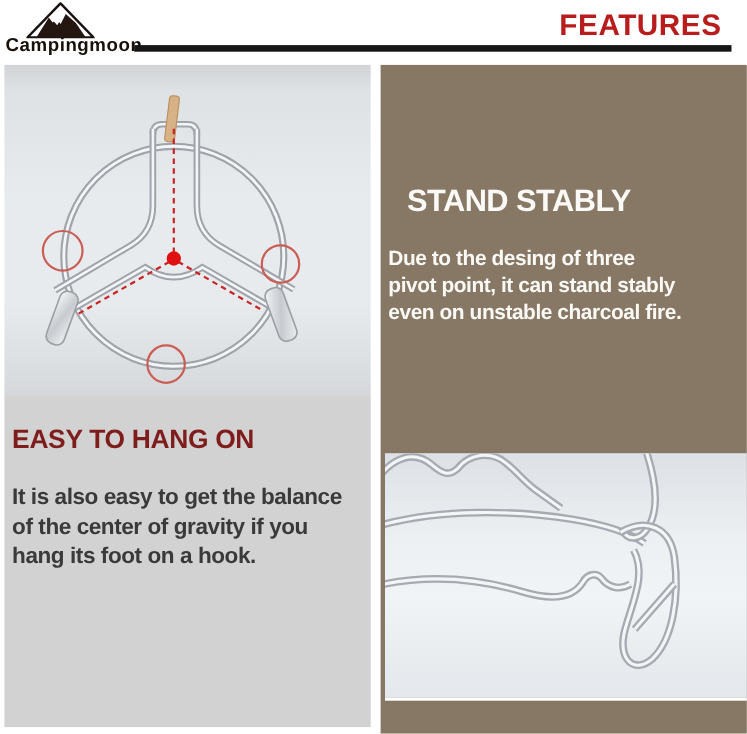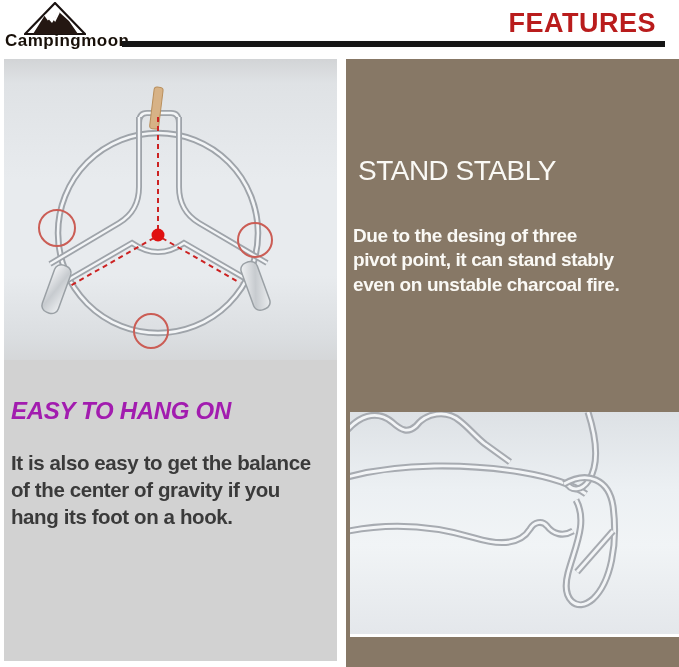--- a/index.html
+++ b/index.html
@@ -23,34 +23,34 @@
   .photo-top{
     position:absolute;left:4px;top:59px;width:333px;height:301px;
     background:linear-gradient(180deg,#d2d4d6 0%,#dfe2e5 8%,#e8ebee 40%,#e8ebee 72%,#dbdee1 92%,#d5d7d9 100%);
     overflow:hidden;
   }
   .left-panel{
     position:absolute;left:4px;top:360px;width:333px;height:301px;
     background:#d2d2d2;box-sizing:border-box;padding:24px 4px 0 7px;
   }
   .left-panel h2{
-    margin:13px 0 24px 0;font-size:24px;font-weight:bold;color:#a21caf;letter-spacing:-0.3px;white-space:nowrap;font-style:italic;
+    margin:2px 0 24px 0;font-size:24px;font-weight:bold;color:#7f1d1d;letter-spacing:-0.3px;white-space:nowrap;
   }
   .left-panel p{
     margin:0 0 21px 0;font-size:20.5px;font-weight:bold;color:#3a3a3a;
     line-height:1.32;letter-spacing:-0.4px;white-space:pre-line;
   }
   
   .right-panel{
     position:absolute;left:346px;top:59px;width:333px;height:608px;
     background:#877866;box-sizing:border-box;
   }
   .right-panel h2{
-    margin:4px;position:absolute;left:8px;top:92px;
-    font-size:28px;font-weight:normal;color:#faf9f5;letter-spacing:-0.5px;white-space:nowrap;
+    margin:16px;position:absolute;left:8px;top:92px;
+    font-size:28px;font-weight:bold;color:#faf9f5;letter-spacing:-0.5px;white-space:nowrap;
   }
   .right-panel .stand-body{
     margin:0;position:absolute;left:7px;top:165px;width:322px;
     font-size:19px;font-weight:bold;color:#faf9f5;
     line-height:1.28;letter-spacing:-0.4px;white-space:pre-line;
   }
   .photo-side{
     position:absolute;left:4px;top:353px;width:329px;height:222px;
     background:linear-gradient(180deg,#dde1e5 0%,#ecf0f3 35%,#f1f4f6 60%,#e4e7eb 100%);
     overflow:hidden;border-bottom:3px solid #ffffff;

